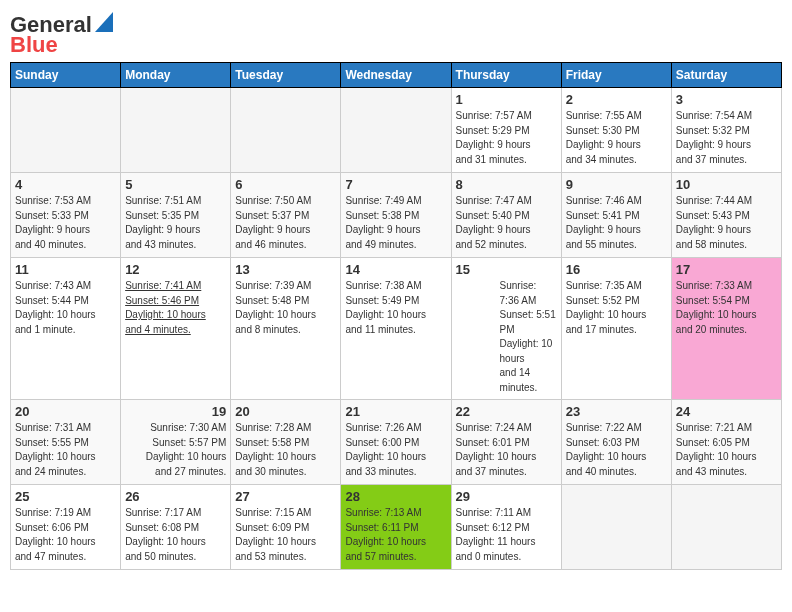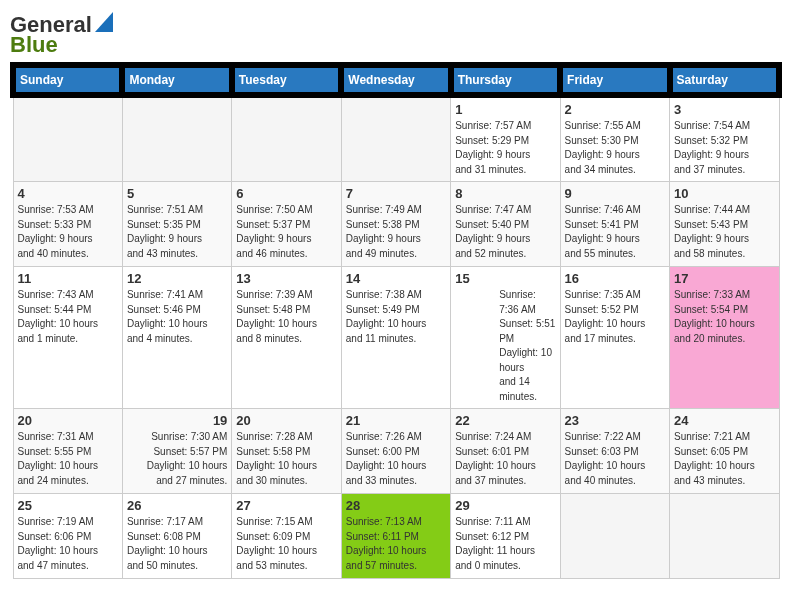--- a/index.html
+++ b/index.html
@@ -48,21 +48,21 @@
       border-collapse: collapse;
       table-layout: fixed;
     }
     th {
       background-color: #2979c0;
       color: #fff;
       font-size: 12px;
       font-weight: bold;
       text-align: left;
       padding: 5px 4px;
-      border: 6px solid #000000;
+      border: 1px solid #000000;
     }
     td {
       border: 1px solid #ccc;
       vertical-align: top;
       padding: 4px;
       font-size: 10.5px;
       color: #333;
       height: 85px;
       background: #fff;
     }
@@ -95,21 +95,21 @@
     <div>
       <div style="display:flex;align-items:center;">
         <span class="logo-text">General</span>
         <div style="display:inline-block;margin-left:3px;margin-top:-2px;">
           <svg width="18" height="20" viewBox="0 0 18 20">
             <polygon points="0,20 18,20 18,0" fill="#1a6fba"></polygon>
           </svg>
         </div>
       </div>
       <div style="display:flex;align-items:center;margin-top:-2px;">
-        <span class="logo-text"><span style="color:#4d7c0f;">Blue</span></span>
+        <span class="logo-text"><span style="color:#ef4444;">Blue</span></span>
       </div>
     </div>
   </div>
   <div class="title-block">
     <div class="month-title"></div>
     <div class="location"></div>
   </div>
 </div>
 
 <table>
@@ -206,21 +206,21 @@
       <tr>
         <td style="background: rgb(255, 255, 255);">
           <span class="day-num">11</span>
           <div class="day-info" style="white-space: pre-line;">Sunrise: 7:43 AM
 Sunset: 5:44 PM
 Daylight: 10 hours
 and 1 minute.</div>
         </td>
         <td style="background: rgb(255, 255, 255);">
           <span class="day-num">12</span>
-          <div class="day-info" style="white-space: pre-line;">Sunrise: 7:41 AM
+          <div class="day-info" style="white-space: pre-line; text-decoration: underline;">Sunrise: 7:41 AM
 Sunset: 5:46 PM
 Daylight: 10 hours
 and 4 minutes.</div>
         </td>
         <td style="background: rgb(255, 255, 255);">
           <span class="day-num">13</span>
           <div class="day-info" style="white-space: pre-line;">Sunrise: 7:39 AM
 Sunset: 5:48 PM
 Daylight: 10 hours
 and 8 minutes.</div>

